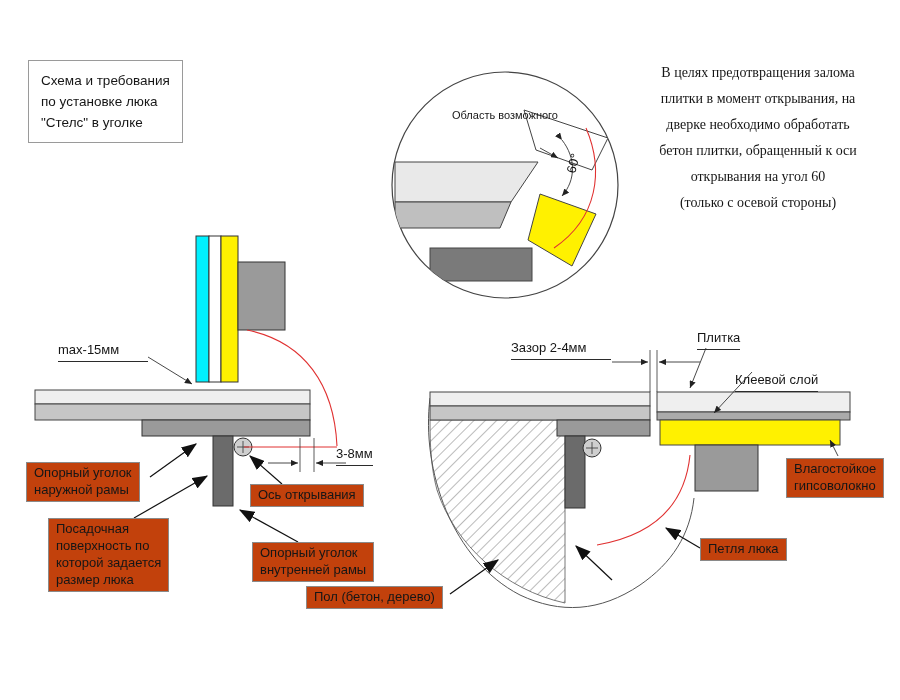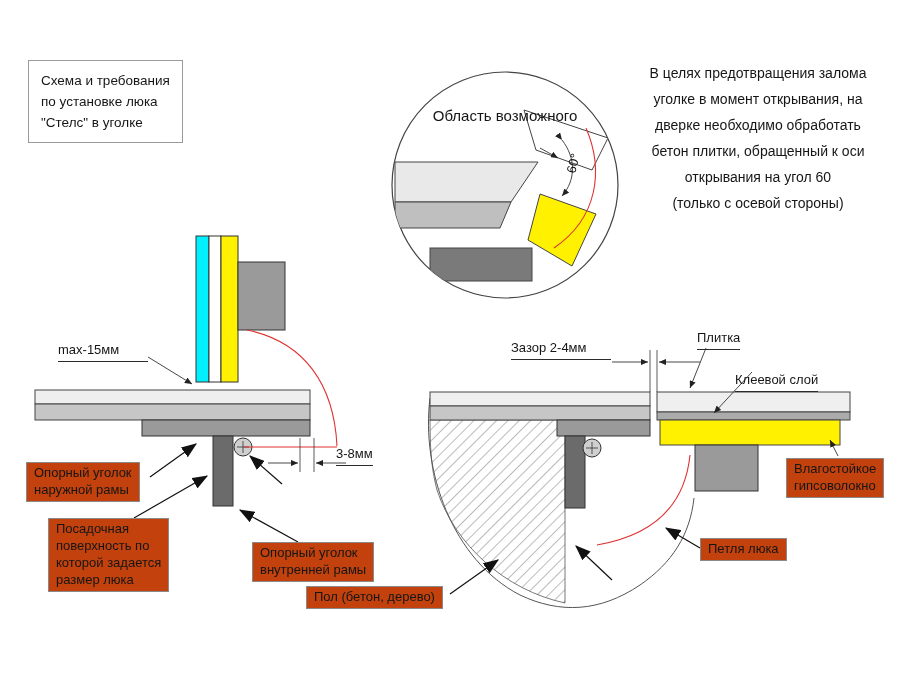--- a/index.html
+++ b/index.html
@@ -5,22 +5,22 @@
   html,body{margin:0;padding:0;background:#fff;}
   .stage{position:relative;width:900px;height:700px;background:#ffffff;overflow:hidden;
          font-family:"Liberation Sans",sans-serif;color:#161616;}
   svg.canvas{position:absolute;left:0;top:0;}
   svg text{font-family:"Liberation Sans",sans-serif;fill:#111;}
   .lbl{position:absolute;font-size:13px;line-height:1.3;white-space:nowrap;}
   .boxed{border:1px solid #8a8a8a;background:#c2410c;padding:2px 7px;}
   .u{border-bottom:1px solid #2b2b2b;padding-bottom:2px;}
   .titlebox{position:absolute;left:28px;top:60px;border:1px solid #9a9a9a;background:#fff;
             padding:9px 12px;font-size:13.5px;line-height:21px;}
-  .note{position:absolute;left:620px;top:60px;width:276px;font-size:14px;line-height:26px;text-align:center;}
-  .detail-label{position:absolute;left:418px;top:106px;width:174px;font-size:15px;line-height:19px;text-align:center;}
+  .note{position:absolute;left:620px;top:60px;width:276px;font-size:14px;line-height:26px;text-align:center;font-family:Liberation Serif, serif;}
+  .detail-label{position:absolute;left:418px;top:106px;width:174px;font-size:11px;line-height:19px;text-align:center;}
 </style>
 </head>
 <body>
 
 <div class="stage">
 
   <svg class="canvas" width="900" height="700" viewBox="0 0 900 700">
     <defs>
       <marker id="mThin" markerWidth="9" markerHeight="7" refX="8" refY="3.5" orient="auto">
         <path d="M0,0 L8,3.5 L0,7 Z" fill="#222"></path>
@@ -109,35 +109,36 @@
   </svg>
 
   <div class="titlebox">
     <div>Схема и требования</div>
     <div>по установке люка</div>
     <div>"Стелс" в уголке</div>
   </div>
 
   <div class="note">
     <div>В целях предотвращения залома</div>
-    <div>уголке в момент открывания, на</div>
+    <div>плитки в момент открывания, на</div>
     <div>дверке необходимо обработать</div>
     <div>бетон плитки, обращенный к оси</div>
     <div>открывания на угол 60</div>
     <div>(только с осевой стороны)</div>
   </div>
 
   <div class="detail-label">
     <div>Область возможного</div>
   </div>
 
   <div class="lbl u" style="left:58px;top:342px;width:90px;">max-15мм</div>
 
   <div class="lbl u" style="left:336px;top:446px;">3-8мм</div>
 
+  <div class="lbl boxed" style="left:250px;top:484px;">Ось открывания</div>
 
   <div class="lbl boxed" style="left:26px;top:462px;">
     <div>Опорный уголок</div>
     <div>наружной рамы</div>
   </div>
 
   <div class="lbl boxed" style="left:48px;top:518px;">
     <div>Посадочная</div>
     <div>поверхность по</div>
     <div>которой задается</div>

